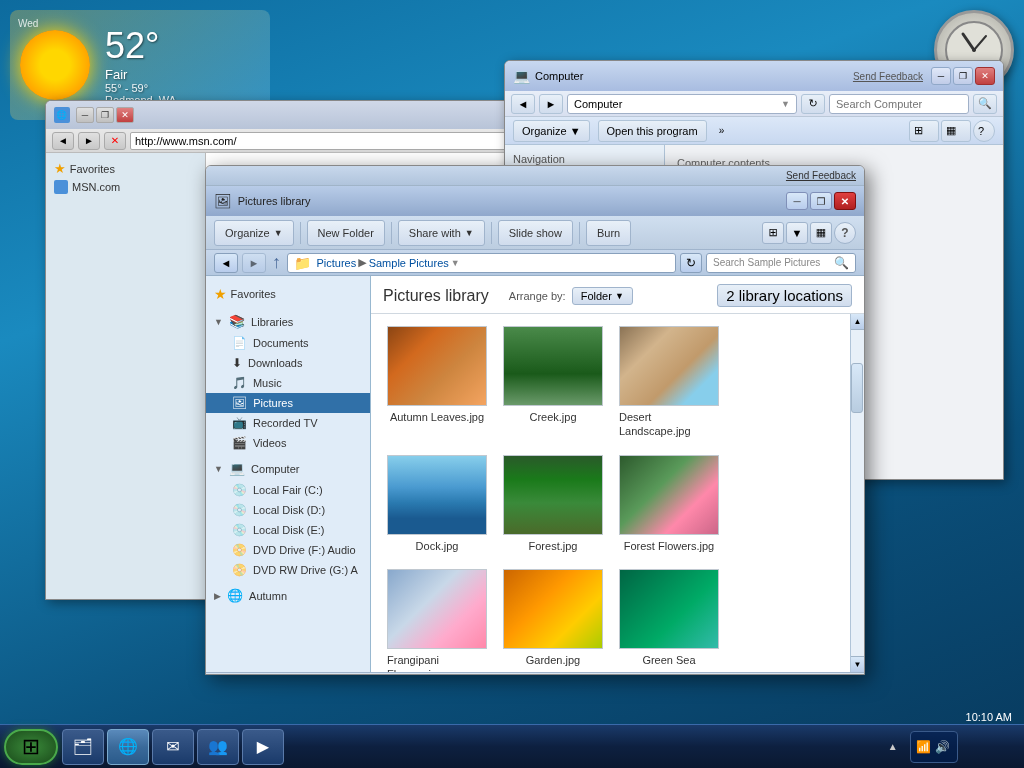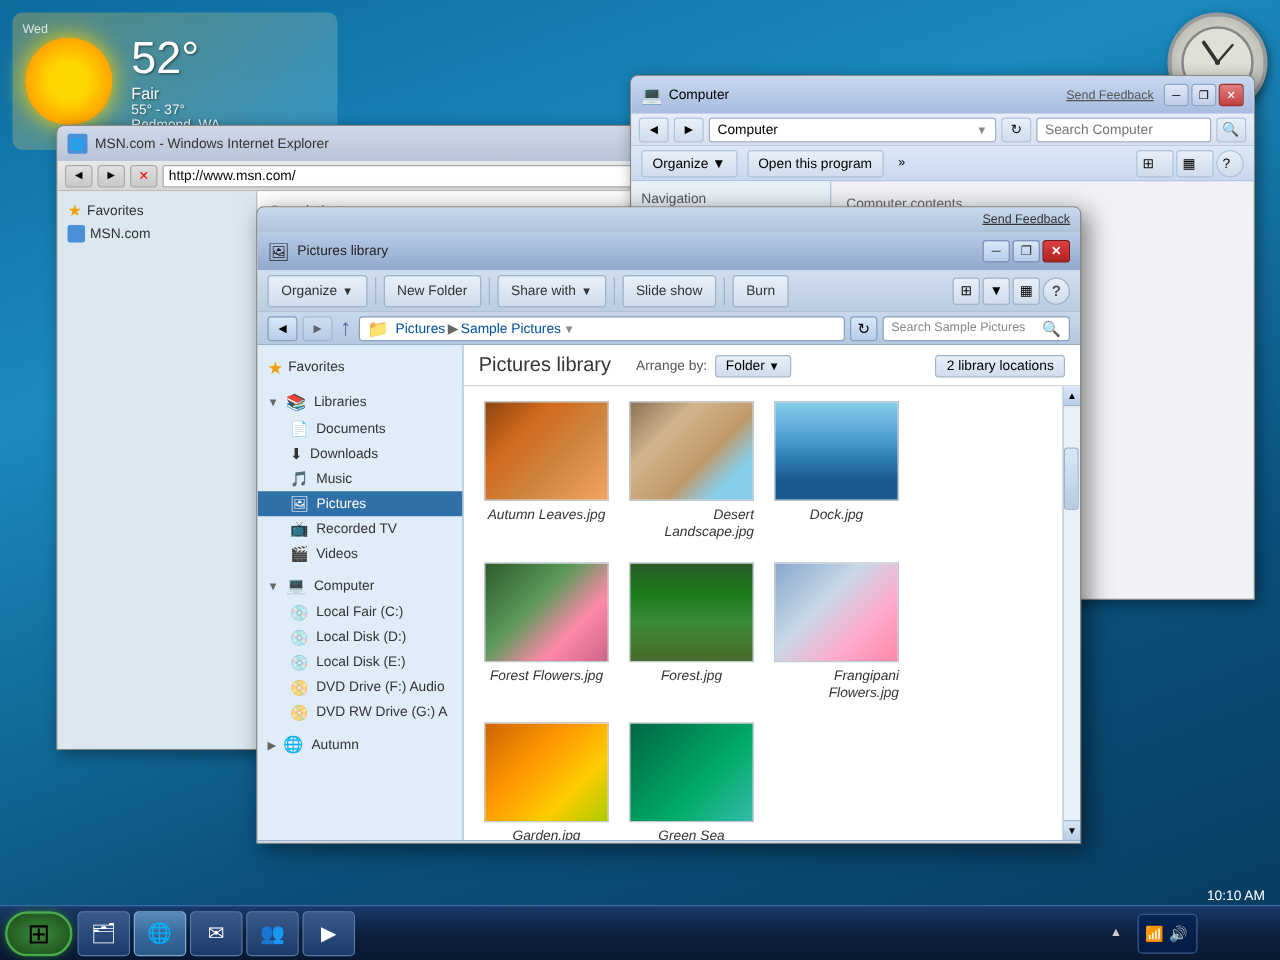--- a/index.html
+++ b/index.html
@@ -327,21 +327,21 @@
     .library-header {
       padding: 8px 12px 6px;
       background: white;
       border-bottom: 1px solid #d0d8e0;
       display: flex;
       align-items: center;
     }
     .library-title { font-size: 16px; font-weight: 300; color: #333; margin-right: 20px; }
     .arrange-label { font-size: 11px; color: #555; margin-right: 6px; }
     .arrange-btn { font-size: 11px; background: linear-gradient(to bottom, #e8f0f8, #d0dced); border: 1px solid #a0b4cc; border-radius: 3px; padding: 2px 8px; cursor: pointer; display: flex; align-items: center; gap: 3px; }
-    .lib-locations-btn { margin-left: auto; font-size: 11px; background: linear-gradient(to bottom, #e8f0f8, #d0dced); border: 1px solid #a0b4cc; border-radius: 3px; padding: 2px 8px; cursor: pointer; display: flex; align-items: center; gap: 3px; }
+    .lib-locations-btn { margin-left: auto; font-size: 15px; background: linear-gradient(to bottom, #e8f0f8, #d0dced); border: 1px solid #a0b4cc; border-radius: 3px; padding: 2px 8px; cursor: pointer; display: flex; align-items: center; gap: 3px; }
 
     .pic-grid {
       flex: 1;
       overflow-y: auto;
       padding: 8px 12px;
       display: flex;
       flex-wrap: wrap;
       gap: 8px;
       align-content: flex-start;
     }
@@ -363,25 +363,24 @@
       overflow: hidden;
       display: flex;
       align-items: center;
       justify-content: center;
       position: relative;
     }
 
     .pic-name {
       font-size: 11px;
       color: #333;
-      text-align: right;
+      text-align: left;
       margin-top: 4px;
       word-break: break-word;
       line-height: 1.3;
-      font-style: italic;
     }
 
     
     .thumb-autumn { background: linear-gradient(135deg, #8B4513 0%, #D2691E 30%, #CD853F 60%, #F4A460 100%); }
     .thumb-creek { background: linear-gradient(to bottom, #4a8a4a 0%, #2a6a2a 40%, #1a5a1a 60%, #6a9a6a 100%); }
     .thumb-desert { background: linear-gradient(135deg, #8B7355 0%, #D2B48C 30%, #C19A6B 60%, #87CEEB 80%, #87CEEB 100%); }
     .thumb-dock { background: linear-gradient(to bottom, #87CEEB 0%, #4a9aD0 40%, #2a7aB0 60%, #1a5a90 80%); }
     .thumb-forest-flowers { background: linear-gradient(135deg, #2d5a2d 0%, #5a9a5a 40%, #ff88aa 70%, #cc6688 100%); }
     .thumb-forest { background: linear-gradient(to bottom, #2a5a2a 0%, #1a7a1a 30%, #3a8a3a 60%, #4a6a2a 100%); }
     .thumb-frangipani { background: linear-gradient(135deg, #88a8cc 0%, #c8d8e8 40%, #ffaacc 70%, #ff88aa 100%); }
@@ -484,40 +483,39 @@
 <body>
 
 <div class="desktop">
 
   <div class="weather-widget">
     <div class="weather-date">Wed</div>
     <div class="weather-sun"></div>
     <div class="weather-info">
       <div class="weather-temp">52°</div>
       <div class="weather-desc">Fair</div>
-      <div class="weather-range">55° - 37°</div>
+      <div class="weather-range">55° - 59°</div>
       <div class="weather-city">Redmond, WA</div>
     </div>
   </div>
 
   <div class="clock-widget">
     <svg width="60" height="60" viewBox="0 0 60 60">
       <circle cx="30" cy="30" r="28" fill="#e0e0d8" stroke="#888" stroke-width="2"></circle>
       <circle cx="30" cy="30" r="2" fill="#333"></circle>
 
       <line x1="30" y1="30" x2="19" y2="14" stroke="#333" stroke-width="3" stroke-linecap="round"></line>
 
       <line x1="30" y1="30" x2="42" y2="16" stroke="#333" stroke-width="2" stroke-linecap="round"></line>
     </svg>
   </div>
 
   <div class="ie-window">
     <div class="ie-titlebar">
       <div class="ie-titlebar-icon">🌐</div>
-      <span class="ie-titlebar-text">MSN.com - Windows Internet Explorer</span>
       <div class="ie-titlebar-btns">
         <div class="ie-title-btn">─</div>
         <div class="ie-title-btn">❐</div>
         <div class="ie-title-btn close">✕</div>
       </div>
     </div>
     <div class="ie-toolbar">
       <div class="ie-nav-btn">◄</div>
       <div class="ie-nav-btn">►</div>
       <div class="ie-nav-btn" style="color:red">✕</div>
@@ -784,36 +782,40 @@
 
         <div class="pic-content-area">
           <div class="pic-grid" id="pic-grid">
 
           <div class="pic-item">
                 <div class="pic-thumb thumb-autumn"></div>
                 <div class="pic-name">Autumn
 Leaves.jpg</div>
               </div>
               <div class="pic-item">
+                <div class="pic-thumb thumb-creek"></div>
+                <div class="pic-name">Creek.jpg</div>
+              </div>
+              <div class="pic-item">
                 <div class="pic-thumb thumb-desert"></div>
                 <div class="pic-name">Desert
 Landscape.jpg</div>
               </div>
               <div class="pic-item">
                 <div class="pic-thumb thumb-dock"></div>
                 <div class="pic-name">Dock.jpg</div>
               </div>
               <div class="pic-item">
+                <div class="pic-thumb thumb-forest"></div>
+                <div class="pic-name">Forest.jpg</div>
+              </div>
+              <div class="pic-item">
                 <div class="pic-thumb thumb-forest-flowers"></div>
                 <div class="pic-name">Forest
 Flowers.jpg</div>
-              </div>
-              <div class="pic-item">
-                <div class="pic-thumb thumb-forest"></div>
-                <div class="pic-name">Forest.jpg</div>
               </div>
               <div class="pic-item">
                 <div class="pic-thumb thumb-frangipani"></div>
                 <div class="pic-name">Frangipani
 Flowers.jpg</div>
               </div>
               <div class="pic-item">
                 <div class="pic-thumb thumb-garden"></div>
                 <div class="pic-name">Garden.jpg</div>
               </div>

